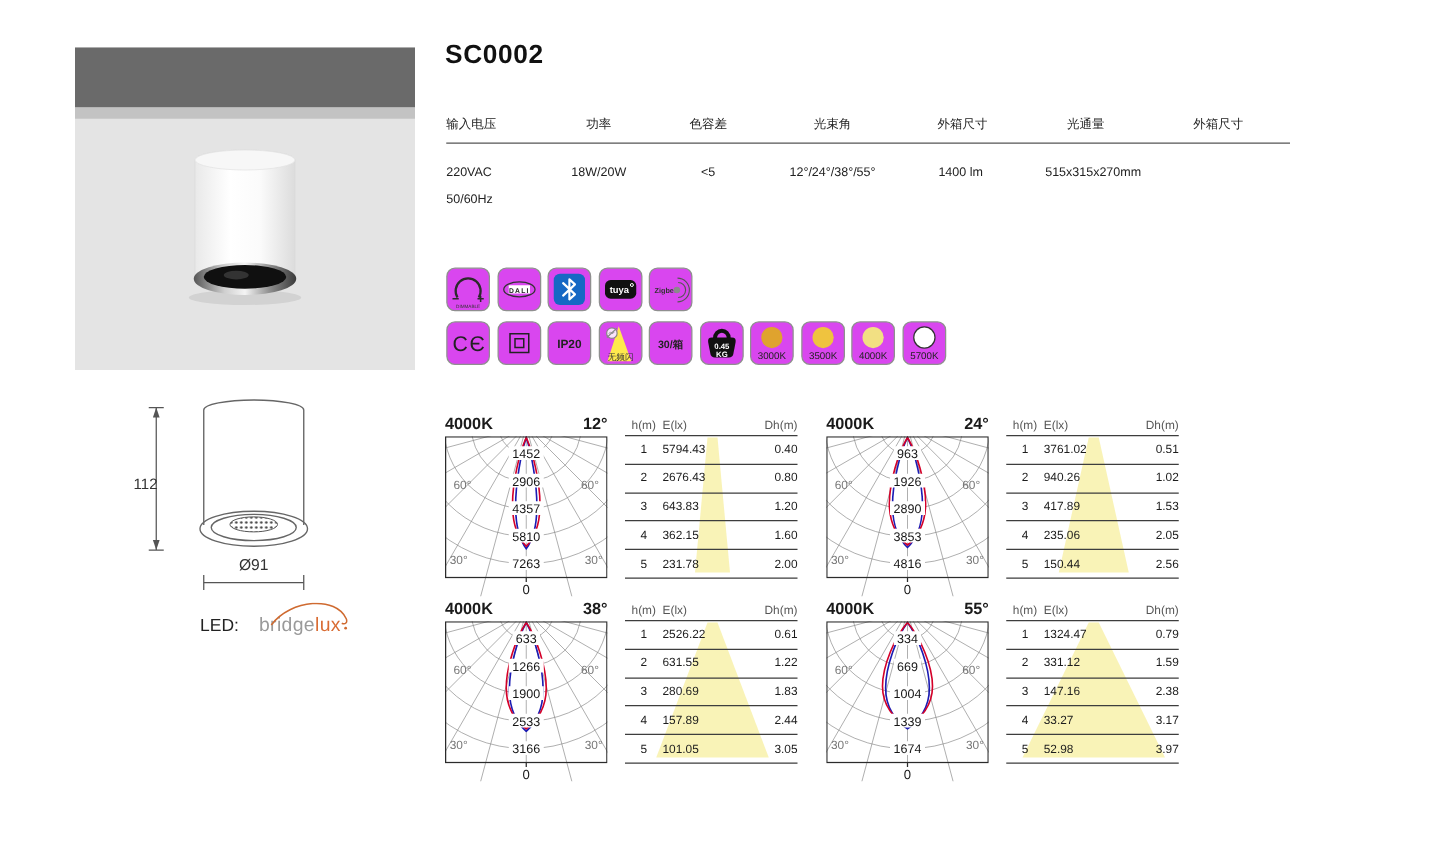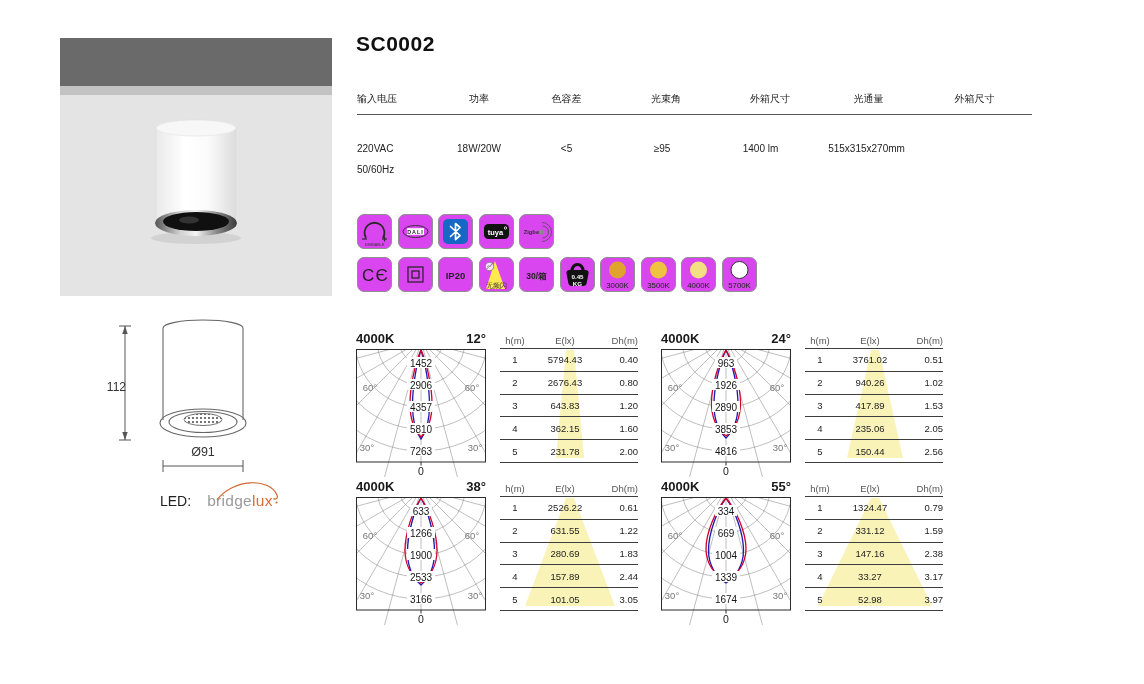--- a/index.html
+++ b/index.html
@@ -8,21 +8,21 @@
   
   #photo{position:absolute;left:60px;top:38px;width:272px;height:258px;background:#e4e4e4;}
   #photo .band{position:absolute;left:0;top:0;width:100%;height:48px;background:#6a6a6a;}
   #photo .strip{position:absolute;left:0;top:48px;width:100%;height:9px;background:#c3c3c3;}
   #photo svg{position:absolute;left:86px;top:78px;}
   
   #title{position:absolute;left:356px;top:32px;font-size:21px;font-weight:700;color:#111;letter-spacing:.5px;}
   
   #spec{position:absolute;left:357px;top:92px;width:675px;font-size:10px;}
   #spec-headers{display:flex;border-bottom:1.4px solid #555;padding-bottom:8px;color:#222;}
-  #spec-values{display:flex;margin-top:23px;color:#222;line-height:21px;}
+  #spec-values{display:flex;margin-top:13px;color:#222;line-height:21px;}
   .sc{text-align:center;}
   .sc.left{text-align:left;}
   
   .iconrow{position:absolute;display:flex;gap:5.5px;}
   #icons1{left:357px;top:214px;}
   #icons2{left:357px;top:257px;}
   .ibox{width:35px;height:35px;box-sizing:border-box;border:1.3px solid #8f8f8f;border-radius:7px;
         background:#d946ef;position:relative;}
   .ibox svg{position:absolute;left:0;top:0;}
   
@@ -37,21 +37,21 @@
   #led .arc{position:absolute;left:6px;top:-10px;}
   
   .pset{position:absolute;width:446px;height:150px;}
   .phead{width:130px;display:flex;justify-content:space-between;align-items:baseline;
          font-size:13px;font-weight:700;color:#1a1a1a;height:17px;}
   .pplot{position:absolute;left:0;top:18px;}
   .ptable{position:absolute;left:144px;top:2px;width:138px;}
   .trow{display:flex;height:21.8px;align-items:center;border-bottom:1px solid #3d3d3d;
         position:relative;z-index:1;font-size:9.5px;color:#1d1d1d;}
   .thead{height:15px;color:#555;}
-  .tc1{width:30px;text-align:center;} .tc2{width:70px;text-align:center;} .tc3{width:38px;text-align:right;}
+  .tc1{width:30px;text-align:center;} .tc2{width:70px;} .tc3{width:38px;text-align:right;}
   .cone{position:absolute;left:0;top:15px;z-index:0;}
   .grid{stroke:#8a8a8a;stroke-width:.55;}
   .ring{font-size:10px;fill:#151515;text-anchor:middle;}
   .ang{font-size:9.5px;fill:#777;text-anchor:middle;}
   .zero{font-size:10.5px;fill:#1a1a1a;text-anchor:middle;}
 </style>
 </head>
 <body>
 
 <div id="page">
@@ -100,22 +100,22 @@
         <div class="sc left" style="width: 80px;">
           <div>220VAC</div>
           <div>50/60Hz</div>
         </div>
         <div class="sc" style="width: 84px;">
           <div>18W/20W</div>
         </div>
         <div class="sc" style="width: 91px;">
           <div>&lt;5</div>
         </div>
-        <div class="sc" style="width: 100px;">
-          <div>≥95</div>
+        <div class="sc" style="width: 108px;">
+          <div>12°/24°/38°/55°</div>
         </div>
         <div class="sc" style="width: 97px;">
           <div>1400 lm</div>
         </div>
         <div class="sc" style="width: 115px;">
           <div>515x315x270mm</div>
         </div>
       </div>
   </div>
 

